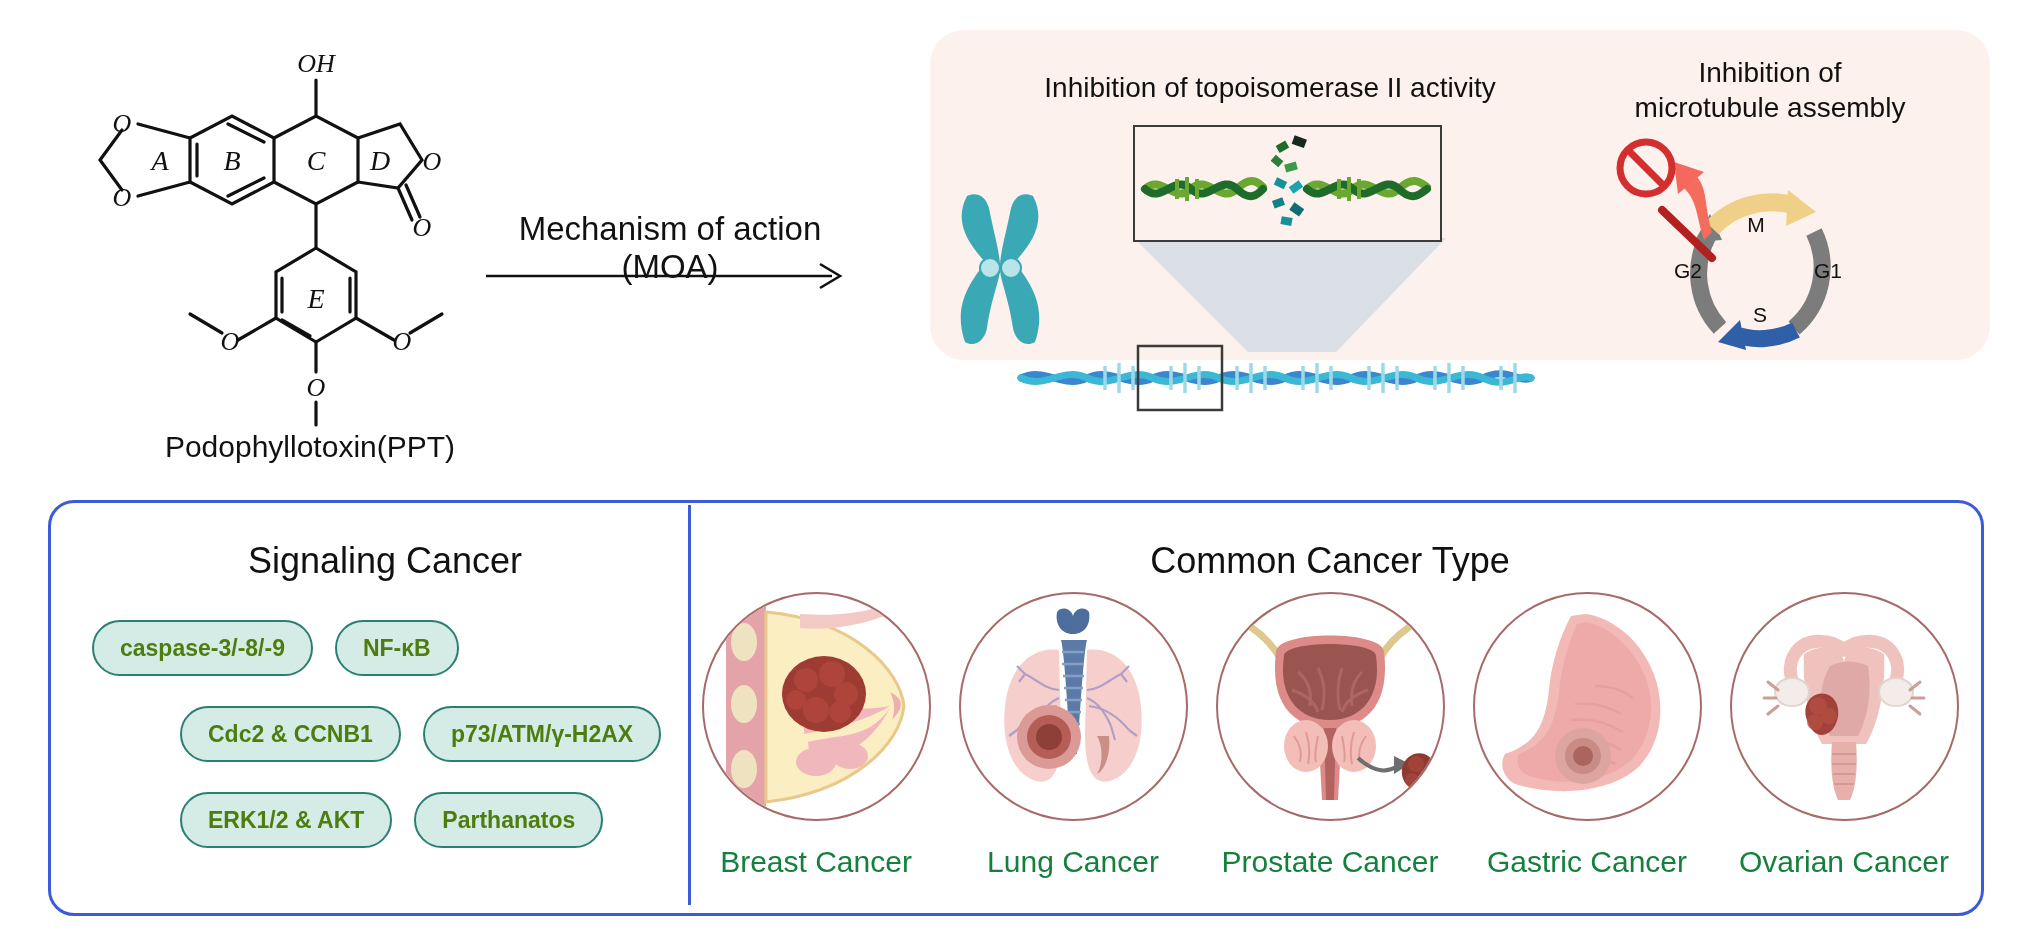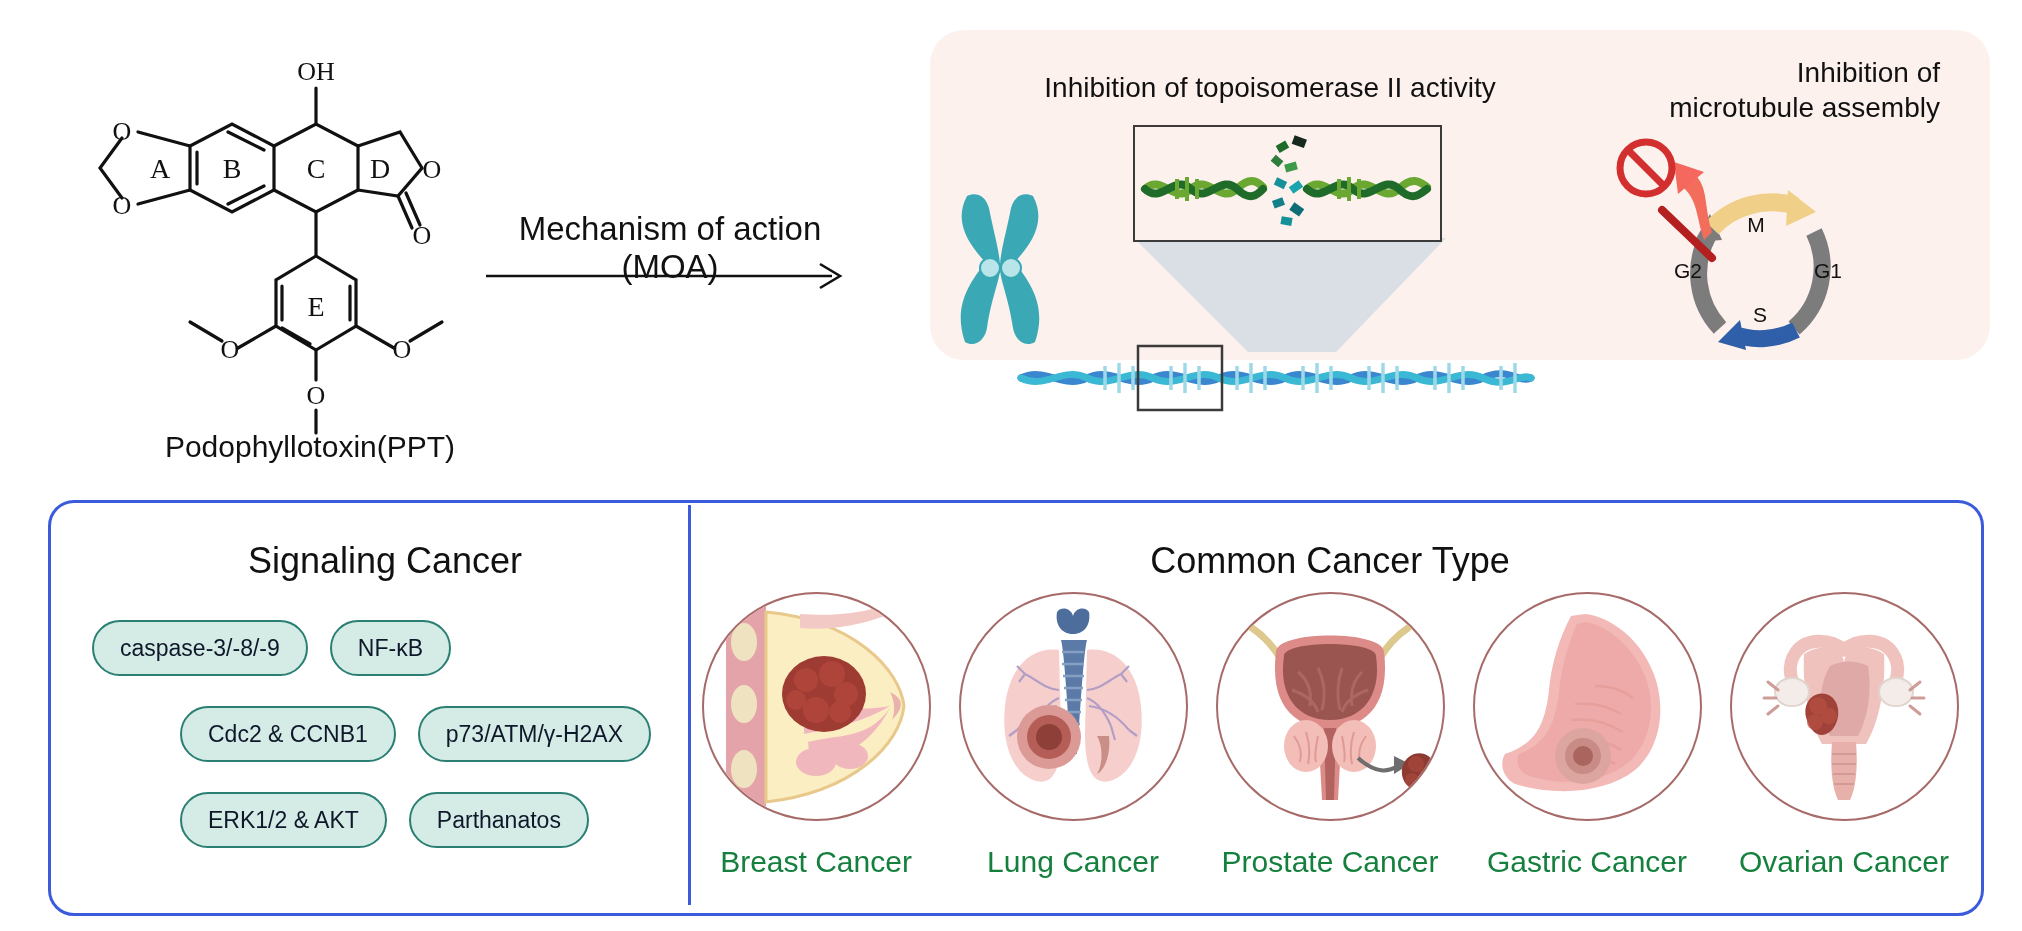--- a/index.html
+++ b/index.html
@@ -1,50 +1,50 @@
 <!DOCTYPE html>
 <html><head>
 <meta charset="utf-8">
 <style>
   html,body{margin:0;padding:0;background:#ffffff;}
   body{width:2022px;height:931px;position:relative;overflow:hidden;
        font-family:"Liberation Sans", sans-serif;color:#111;}
   .abs{position:absolute;}
 
   
-  #molecule-panel{left:60px;top:28px;width:420px;height:420px;}
+  #molecule-panel{left:60px;top:20px;width:420px;height:420px;font-style:italic;}
   #molecule-caption{left:140px;top:430px;width:340px;text-align:center;
       font-size:30px;color:#111;}
 
   
   #moa-arrow-group{left:480px;top:210px;width:380px;height:90px;}
   #moa-label{position:absolute;left:0;top:0;width:380px;text-align:center;font-size:33px;}
   #moa-arrow-svg{position:absolute;left:0;top:44px;}
 
   
   #moa-panel{left:930px;top:30px;width:1060px;height:330px;
      background:#fdf1ee;border-radius:34px;}
   #topo-title{left:990px;top:72px;width:560px;text-align:center;font-size:28px;}
-  #micro-title{left:1600px;top:55px;width:340px;text-align:right;font-size:28px;line-height:1.25;}
+  #micro-title{left:1600px;top:55px;width:340px;text-align:center;font-size:28px;line-height:1.25;}
 
   .topo-box{position:absolute;left:1133px;top:125px;width:305px;height:113px;
      border:2.5px solid #3b3b3b;background:#fdf1ee;}
 
   
   #bottom-panel{left:48px;top:500px;width:1930px;height:410px;
      border:3px solid #3b5bdb;border-radius:26px;background:#fff;}
   #panel-divider{left:688px;top:505px;width:3px;height:400px;background:#3b5bdb;}
   #signaling-title{left:100px;top:540px;width:570px;text-align:center;font-size:36px;}
   #cancer-title{left:700px;top:540px;width:1260px;text-align:center;font-size:36px;}
 
   
   .pill-row{position:absolute;display:flex;gap:22px;align-items:center;}
   .pill{background:#d5ece6;border:2.2px solid #2a7f72;border-radius:40px;
         height:52px;display:flex;align-items:center;justify-content:center;
-        padding:0 26px;font-size:23px;color:#0f172a;white-space:nowrap;}
+        padding:0 26px;font-size:23px;color:#4d7c0f;white-space:nowrap;font-weight:bold;}
   #pill-row-1{left:92px;top:620px;}
   #pill-row-2{left:180px;top:706px;}
   #pill-row-3{left:180px;top:792px;}
 
   
   #cancer-row{position:absolute;left:700px;top:592px;width:1260px;height:300px;
      display:flex;justify-content:space-between;}
   .cancer-card{width:232px;display:flex;flex-direction:column;align-items:center;}
   .cancer-circle{width:225px;height:225px;border-radius:50%;
      border:2.6px solid #a66a68;position:relative;overflow:hidden;background:#fff;}

